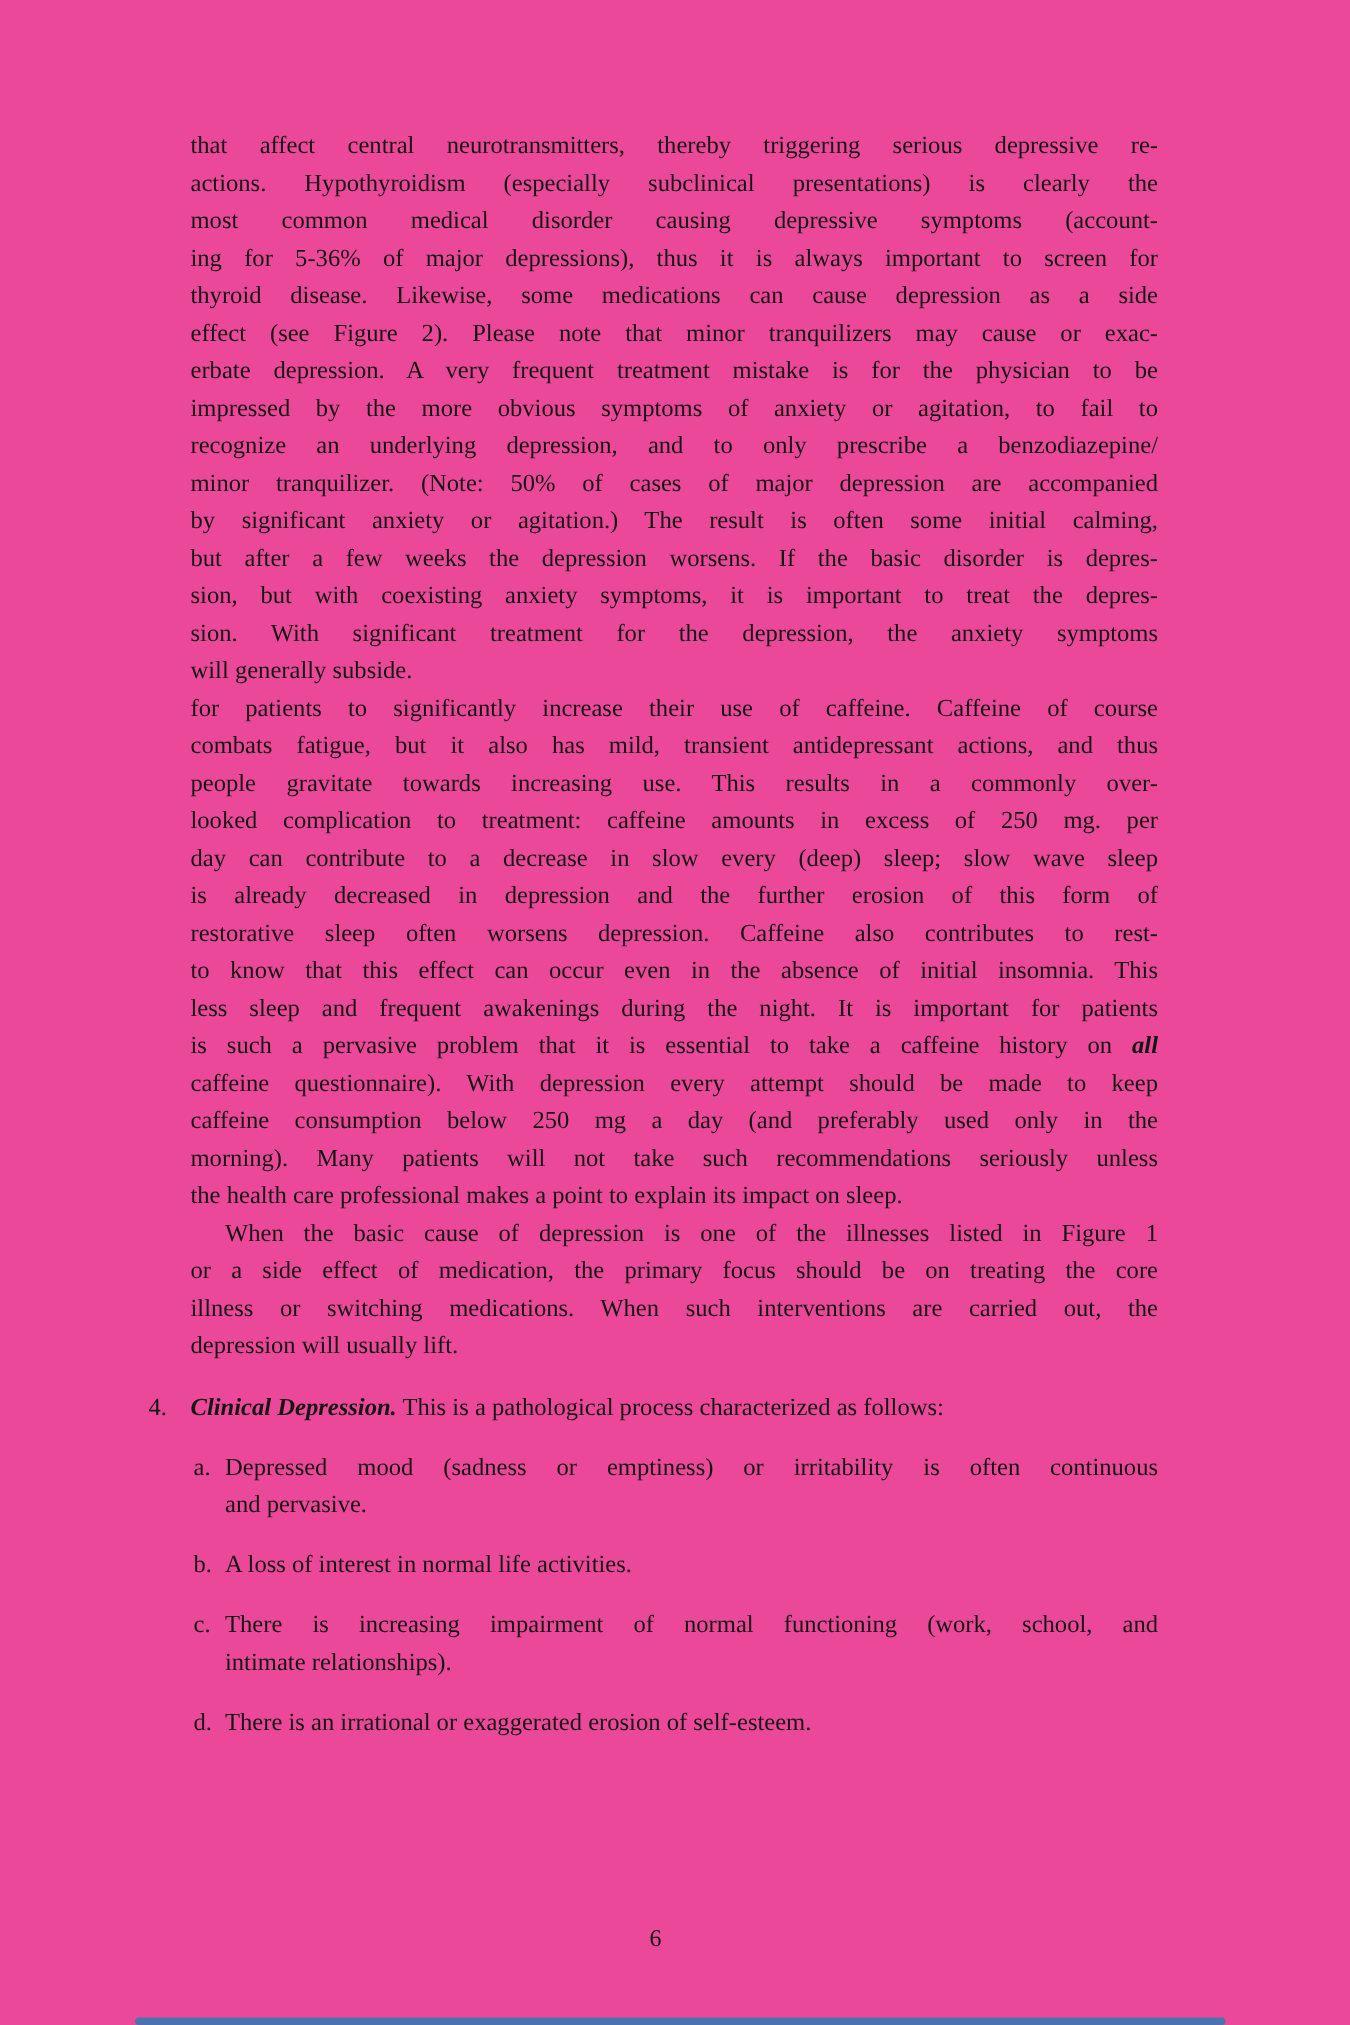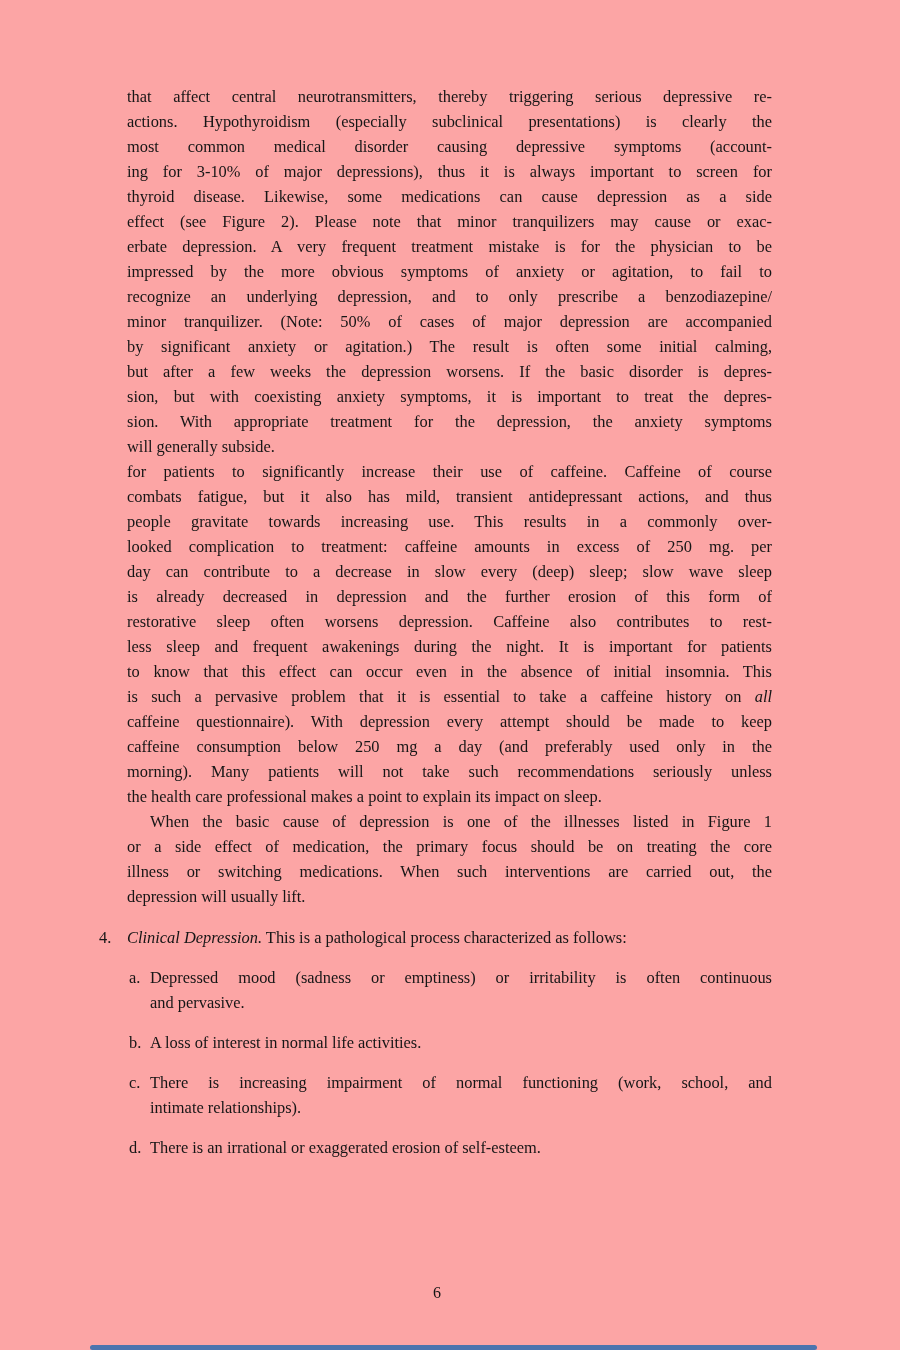--- a/index.html
+++ b/index.html
@@ -1,78 +1,78 @@
 <!DOCTYPE html>
 <html><head>
 <meta charset="utf-8">
 <style>
   html,body{margin:0;padding:0;}
   body{
     width:900px;height:1350px;position:relative;background:#ffffff;
     font-family:"Liberation Serif","DejaVu Serif",serif;color:#161616;
     overflow:hidden;
   }
-  .page{position:absolute;inset:0;background:#fca5a5;}
+  .page{position:absolute;inset:0;background:#ec4899;}
   .text-column{
     position:absolute;left:127px;top:84px;width:645px;
     font-size:16.4px;line-height:25px;
   }
   .para{margin:0;}
   .line{text-align:justify;text-align-last:justify;white-space:normal;}
   .line.last{text-align-last:left;}
   .line.findent{padding-left:23px;}
   .numbered-item{position:relative;margin-top:16px;}
   .numbered-item .marker{position:absolute;left:-28px;top:0;font-style:normal;}
   .sub-item{position:relative;margin-left:2px;padding-left:21px;margin-top:15px;}
   .sub-item .marker{position:absolute;left:0;top:0;}
   .folio{
     position:absolute;top:1283px;left:127px;width:620px;
     text-align:center;font-size:16px;line-height:20px;
   }
   .hscrollbar{
     position:absolute;left:90px;bottom:0px;width:727px;height:5px;
     background:#4b74ae;border-radius:3px;
   }
-  i{font-style:italic;}
+  i{font-style:italic;font-weight:bold;}
 </style>
 </head>
 <body>
 
 <div class="page">
 
   <div class="text-column">
 
     <div class="para">
         <div class="line"><span>that affect central neurotransmitters, thereby triggering serious depressive re-</span></div>
         <div class="line"><span>actions. Hypothyroidism (especially subclinical presentations) is clearly the</span></div>
         <div class="line"><span>most common medical disorder causing depressive symptoms (account-</span></div>
-        <div class="line"><span>ing for 3-10% of major depressions), thus it is always important to screen for</span></div>
+        <div class="line"><span>ing for 5-36% of major depressions), thus it is always important to screen for</span></div>
         <div class="line"><span>thyroid disease. Likewise, some medications can cause depression as a side</span></div>
         <div class="line"><span>effect (see Figure 2). Please note that minor tranquilizers may cause or exac-</span></div>
         <div class="line"><span>erbate depression. A very frequent treatment mistake is for the physician to be</span></div>
         <div class="line"><span>impressed by the more obvious symptoms of anxiety or agitation, to fail to</span></div>
         <div class="line"><span>recognize an underlying depression, and to only prescribe a benzodiazepine/</span></div>
         <div class="line"><span>minor tranquilizer. (Note: 50% of cases of major depression are accompanied</span></div>
         <div class="line"><span>by significant anxiety or agitation.) The result is often some initial calming,</span></div>
         <div class="line"><span>but after a few weeks the depression worsens. If the basic disorder is depres-</span></div>
         <div class="line"><span>sion, but with coexisting anxiety symptoms, it is important to treat the depres-</span></div>
-        <div class="line"><span>sion. With appropriate treatment for the depression, the anxiety symptoms</span></div>
+        <div class="line"><span>sion. With significant treatment for the depression, the anxiety symptoms</span></div>
         <div class="line last"><span>will generally subside.</span></div>
       </div>
 
     <div class="para">
         <div class="line"><span>for patients to significantly increase their use of caffeine. Caffeine of course</span></div>
         <div class="line"><span>combats fatigue, but it also has mild, transient antidepressant actions, and thus</span></div>
         <div class="line"><span>people gravitate towards increasing use. This results in a commonly over-</span></div>
         <div class="line"><span>looked complication to treatment: caffeine amounts in excess of 250 mg. per</span></div>
         <div class="line"><span>day can contribute to a decrease in slow every (deep) sleep; slow wave sleep</span></div>
         <div class="line"><span>is already decreased in depression and the further erosion of this form of</span></div>
         <div class="line"><span>restorative sleep often worsens depression. Caffeine also contributes to rest-</span></div>
+        <div class="line"><span>to know that this effect can occur even in the absence of initial insomnia. This</span></div>
         <div class="line"><span>less sleep and frequent awakenings during the night. It is important for patients</span></div>
-        <div class="line"><span>to know that this effect can occur even in the absence of initial insomnia. This</span></div>
         <div class="line"><span>is such a pervasive problem that it is essential to take a caffeine history on </span><i>all</i></div>
         <div class="line"><span>caffeine questionnaire). With depression every attempt should be made to keep</span></div>
         <div class="line"><span>caffeine consumption below 250 mg a day (and preferably used only in the</span></div>
         <div class="line"><span>morning). Many patients will not take such recommendations seriously unless</span></div>
         <div class="line last"><span>the health care professional makes a point to explain its impact on sleep.</span></div>
       </div>
 
     <div class="para">
         <div class="line findent"><span>When the basic cause of depression is one of the illnesses listed in Figure 1</span></div>
         <div class="line"><span>or a side effect of medication, the primary focus should be on treating the core</span></div>

